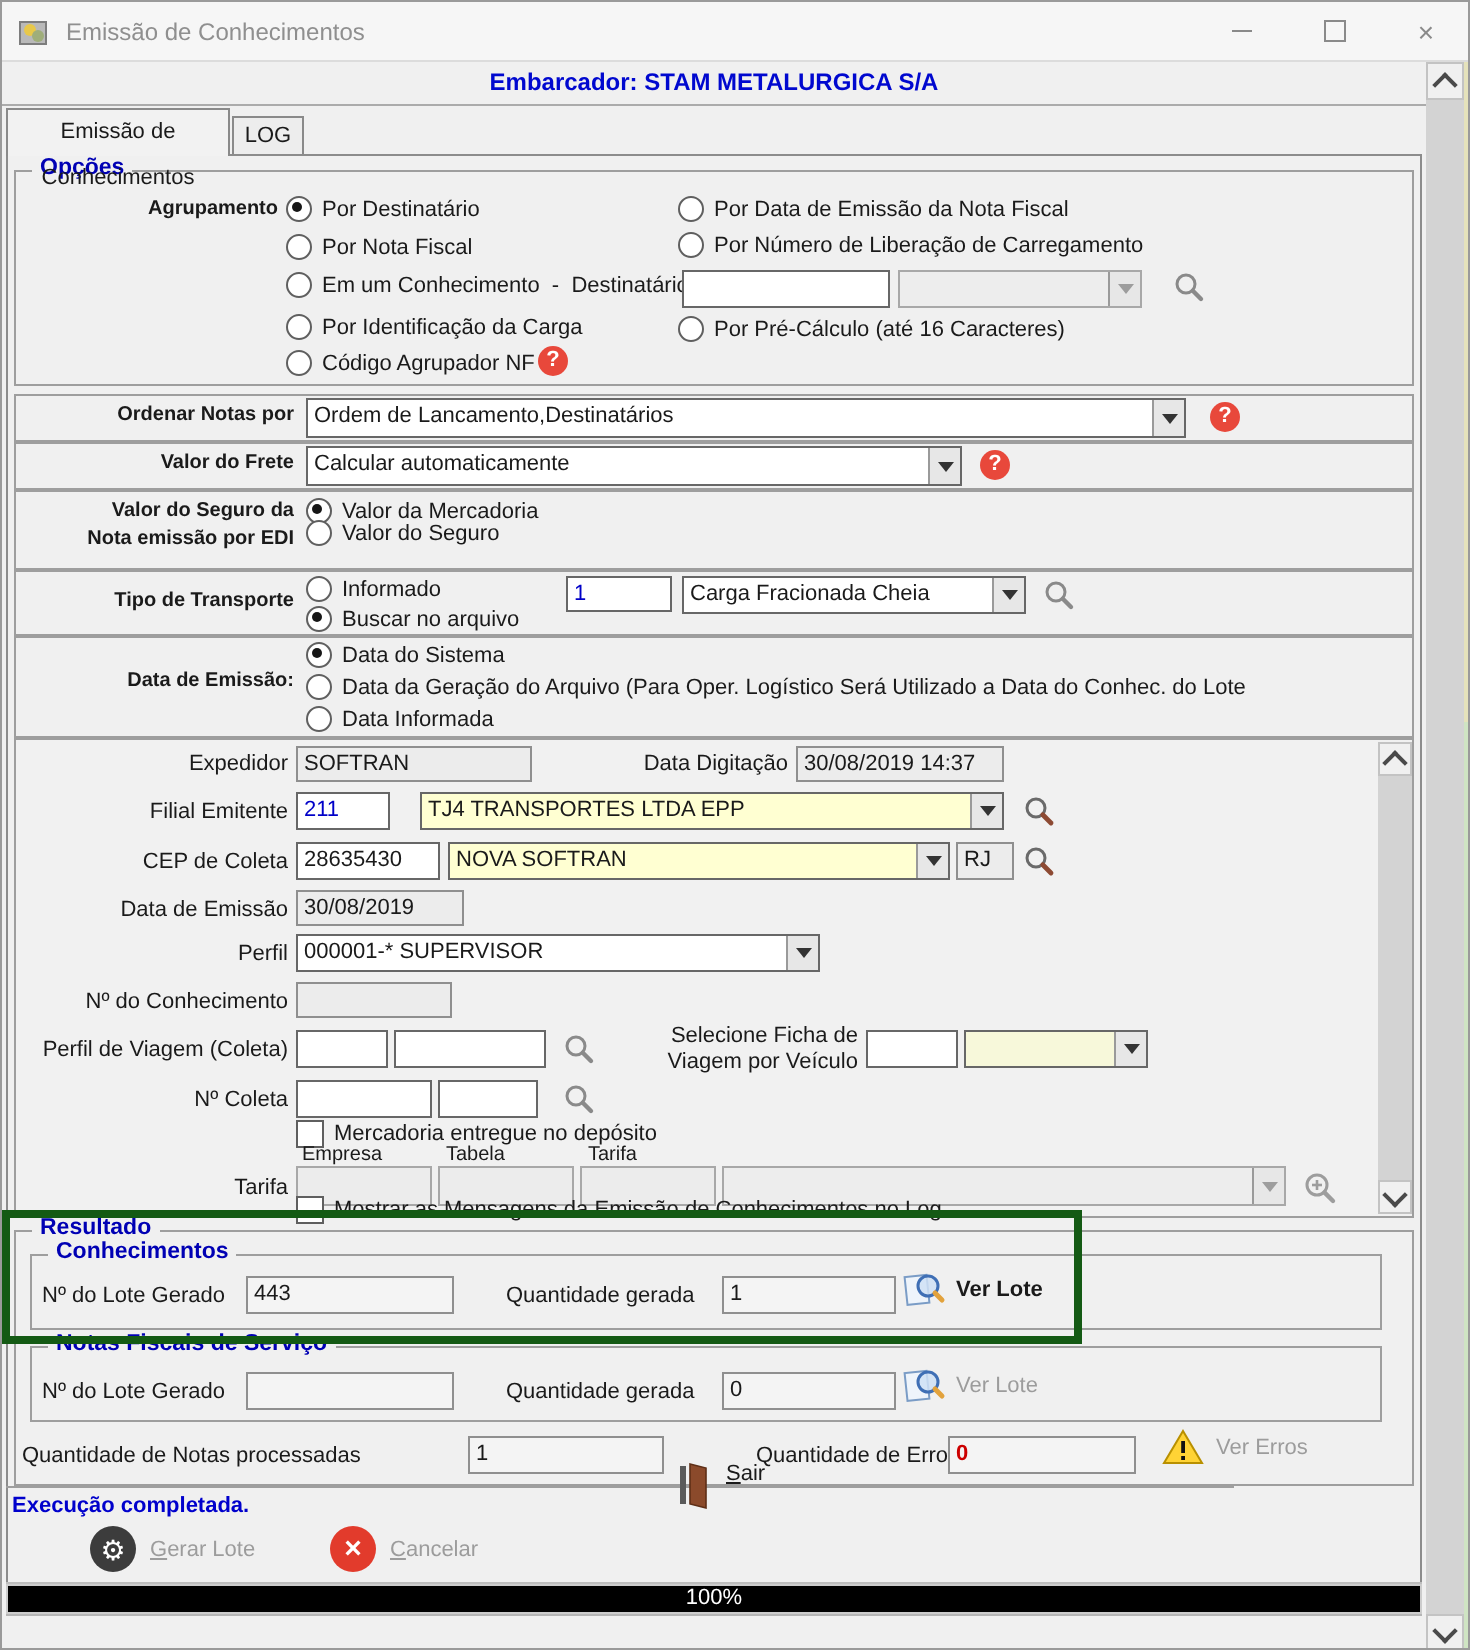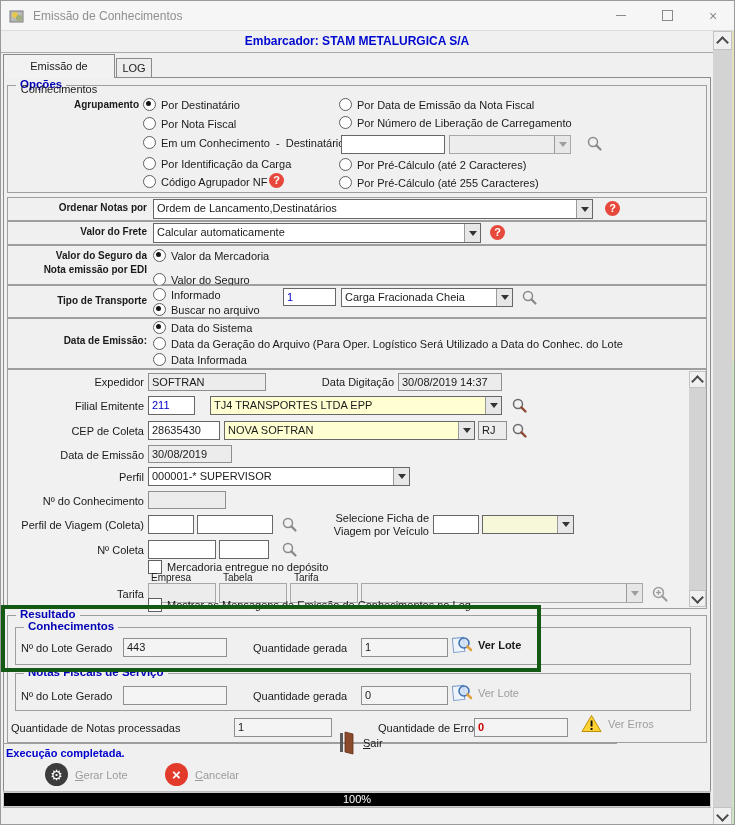--- a/index.html
+++ b/index.html
@@ -139,24 +139,21 @@
     <span class="combo-text"></span>
     <span class="combo-btn">
         <i class="tri"></i>
       </span>
   </div>
   <svg class="abs" style="left:585px;top:134px" width="17" height="17">
     <circle cx="7" cy="7" r="4.5" fill="none" stroke="#8a8a8a" stroke-width="1.5"></circle>
     <line x1="10.4" y1="10.4" x2="14.5" y2="14.5" stroke="#8a8a8a" stroke-width="2.2" stroke-linecap="round"></line>
   </svg>
   <div class="abs radio-item" style="left:338px;top:157px">
-    <span class="radio"></span><span>Por Pré-Cálculo (até 2 Caracteres)</span>
-  </div>
-  <div class="abs radio-item" style="left:338px;top:175px">
-    <span class="radio"></span><span>Por Pré-Cálculo (até 255 Caracteres)</span>
+    <span class="radio"></span><span>Por Pré-Cálculo (até 16 Caracteres)</span>
   </div>
 
   <div class="abs grp" style="left:6px;top:196px;width:700px;height:24px"></div>
   <div class="abs lblb" style="left:8px;top:201px;width:138px">Ordenar Notas por</div>
   <div class="abs combo" style="left:152px;top:198px;width:440px;height:20px">
     <span class="combo-text">Ordem de Lancamento,Destinatários</span>
     <span class="combo-btn">
         <i class="tri"></i>
       </span>
   </div>
@@ -171,21 +168,21 @@
       </span>
   </div>
   <div class="abs helpq" style="left:489px;top:224px">?</div>
 
   <div class="abs grp" style="left:6px;top:244px;width:700px;height:40px"></div>
   <div class="abs lblb" style="left:8px;top:249px;width:138px">Valor do Seguro da</div>
   <div class="abs lblb" style="left:8px;top:263px;width:138px">Nota emissão por EDI</div>
   <div class="abs radio-item" style="left:152px;top:248px">
     <span class="radio sel"></span><span>Valor da Mercadoria</span>
   </div>
-  <div class="abs radio-item" style="left:152px;top:272px">
+  <div class="abs radio-item" style="left:152px;top:259px">
     <span class="radio"></span><span>Valor do Seguro</span>
   </div>
 
   <div class="abs grp" style="left:6px;top:284px;width:700px;height:33px"></div>
   <div class="abs lblb" style="left:8px;top:294px;width:138px">Tipo de Transporte</div>
   <div class="abs radio-item" style="left:152px;top:287px">
     <span class="radio"></span><span>Informado</span>
   </div>
   <div class="abs radio-item" style="left:152px;top:302px">
     <span class="radio sel"></span><span>Buscar no arquivo</span>
@@ -379,21 +376,21 @@
 
   <div class="abs" style="left:2px;top:760px;width:708px;height:31px;border-bottom:1px solid #bdbdbd"></div>
   <div class="abs" style="left:44px;top:762px;display:flex;align-items:center;gap:7px">
     <span class="icon-circle" style="width:23px;height:23px;background:#3c3c3c;color:#fff;font-size:14px">⚙</span>
     <span class="ufl graytxt">Gerar Lote</span>
   </div>
   <div class="abs" style="left:164px;top:762px;display:flex;align-items:center;gap:7px">
     <span class="icon-circle" style="width:23px;height:23px;background:#e23b2c;color:#fff;font-size:15px;font-weight:bold">×</span>
     <span class="ufl graytxt">Cancelar</span>
   </div>
-  <div class="abs" style="left:338px;top:730px;display:flex;align-items:center;gap:8px">
+  <div class="abs" style="left:338px;top:730px;display:flex;align-items:flex-start;gap:8px">
     <svg width="16" height="24">
       <rect x="1" y="2" width="3" height="19" fill="#5a5a5a"></rect>
       <path d="M6 1 L14 3 L14 23 L6 21 Z" fill="#8b4a2b" stroke="#5e2f17" stroke-width="0.8"></path>
     </svg>
     <span class="ufl">Sair</span>
   </div>
 
   <div class="abs progress" style="left:2px;top:791px;width:708px;height:15px">100%</div>
   <div class="abs" style="left:2px;top:806px;width:708px;height:19px;background:#f0f0f0;border-top:1px solid #b5b5b5"></div>
 

